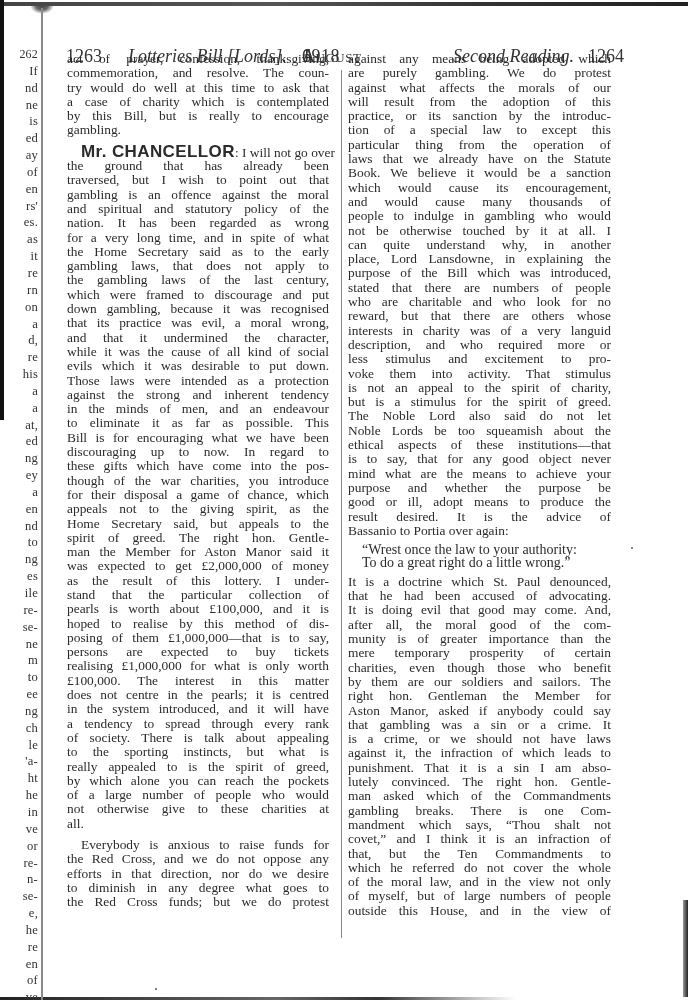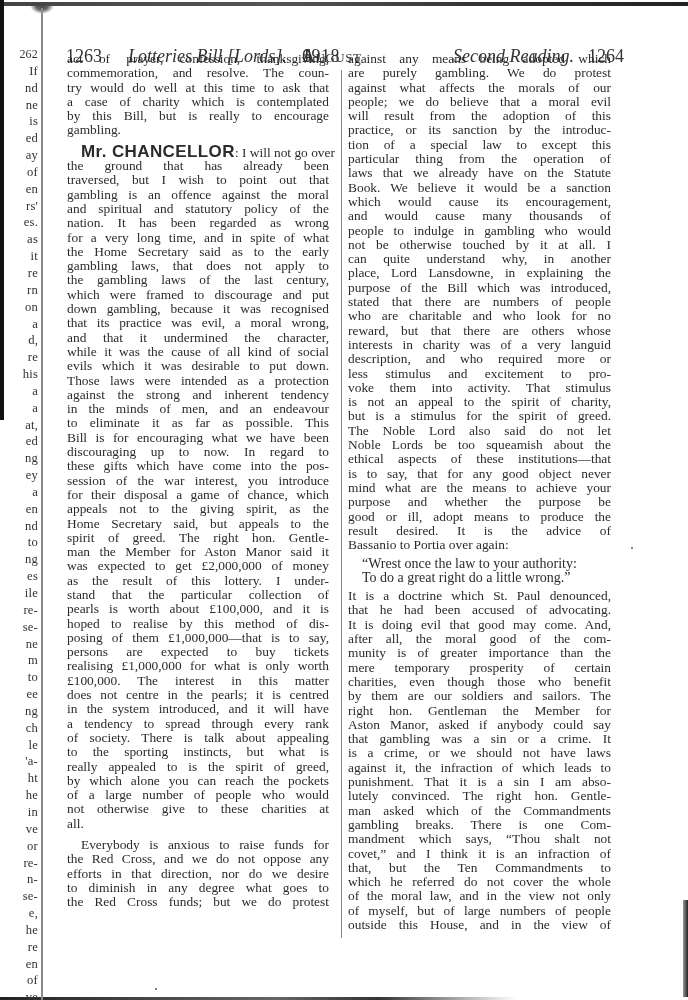--- a/index.html
+++ b/index.html
@@ -249,21 +249,21 @@
         <span class="line">and that it undermined the character,</span>
         <span class="line">while it was the cause of all kind of social</span>
         <span class="line">evils which it was desirable to put down.</span>
         <span class="line">Those laws were intended as a protection</span>
         <span class="line">against the strong and inherent tendency</span>
         <span class="line">in the minds of men, and an endeavour</span>
         <span class="line">to eliminate it as far as possible. This</span>
         <span class="line">Bill is for encouraging what we have been</span>
         <span class="line">discouraging up to now. In regard to</span>
         <span class="line">these gifts which have come into the pos-</span>
-        <span class="line">session of the war interest, you introduce</span>
+        <span class="line">though of the war charities, you introduce</span>
         <span class="line">for their disposal a game of chance, which</span>
         <span class="line">appeals not to the giving spirit, as the</span>
         <span class="line">Home Secretary said, but appeals to the</span>
         <span class="line">spirit of greed. The right hon. Gentle-</span>
         <span class="line">man the Member for Aston Manor said it</span>
         <span class="line">was expected to get £2,000,000 of money</span>
         <span class="line">as the result of this lottery. I under-</span>
         <span class="line">stand that the particular collection of</span>
         <span class="line">pearls is worth about £100,000, and it is</span>
         <span class="line">hoped to realise by this method of dis-</span>
@@ -291,21 +291,20 @@
       <span class="line">to diminish in any degree what goes to</span>
       <span class="line">the Red Cross funds; but we do protest</span>
     </div>
 </div>
 
 <div class="column col-right">
   <div id="right-before">
       <span class="line">against any means being adopted which</span>
       <span class="line">are purely gambling. We do protest</span>
       <span class="line">against what affects the morals of our</span>
-      <span class="line">people; we do believe that a moral evil</span>
       <span class="line">will result from the adoption of this</span>
       <span class="line">practice, or its sanction by the introduc-</span>
       <span class="line">tion of a special law to except this</span>
       <span class="line">particular thing from the operation of</span>
       <span class="line">laws that we already have on the Statute</span>
       <span class="line">Book. We believe it would be a sanction</span>
       <span class="line">which would cause its encouragement,</span>
       <span class="line">and would cause many thousands of</span>
       <span class="line">people to indulge in gambling who would</span>
       <span class="line">not be otherwise touched by it at all. I</span>

